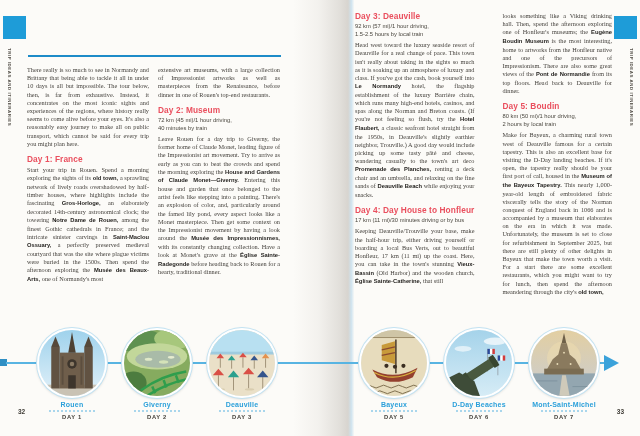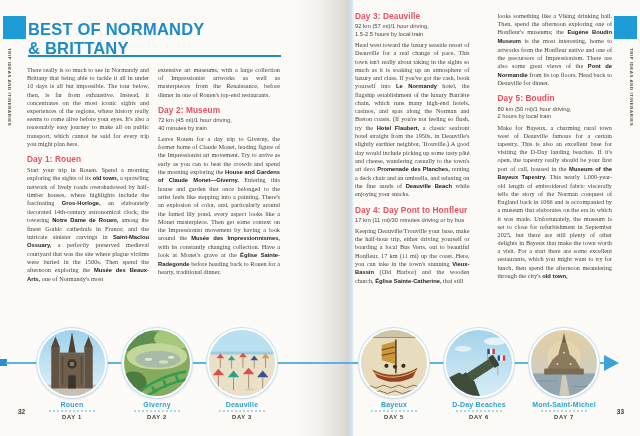--- a/index.html
+++ b/index.html
@@ -63,28 +63,26 @@
 </head>
 <body>
 
 <div class="spread">
 
   <div class="tab-square left"></div>
   <div class="tab-label left">TRIP IDEAS AND ITINERARIES</div>
   <div class="tab-square right"></div>
   <div class="tab-label right">TRIP IDEAS AND ITINERARIES</div>
 
-  <h1 class="title">BEST OF NORMANDY
-&amp; BRITTANY</h1>
   <div class="title-rule"></div>
 
   <div class="cols left-page">
     <div class="col">
       <p><span>There really is so much to see in Normandy and Brittany that being able to tackle it all in under 10 days is all but impossible. The tour below, then, is far from exhaustive. Instead, it concentrates on the most iconic sights and experiences of the regions, where history really seems to come alive before your eyes. It's also a reasonably easy journey to make all on public transport, which cannot be said for every trip you might plan here.</span></p>
-      <h3 class="day-h">Day 1: Rouen</h3>
+      <h3 class="day-h">Day 1: France</h3>
       <p><span>Start your trip in Rouen. Spend a morning exploring the sights of its </span><span class="kw">old town,</span><span> a sprawling network of lively roads overshadowed by half-timber houses, where highlights include the fascinating </span><span class="kw">Gros-Horloge,</span><span> an elaborately decorated 14th-century astronomical clock; the towering </span><span class="kw">Notre Dame de Rouen,</span><span> among the finest Gothic cathedrals in France; and the intricate sinister carvings in </span><span class="kw">Saint-Maclou Ossuary,</span><span> a perfectly preserved medieval courtyard that was the site where plague victims were buried in the 1500s. Then spend the afternoon exploring the </span><span class="kw">Musée des Beaux-Arts,</span><span> one of Normandy's most</span></p>
     </div>
     <div class="col">
       <p><span>extensive art museums, with a large collection of Impressionist artworks as well as masterpieces from the Renaissance, before dinner in one of Rouen's top-end restaurants.</span></p>
       <h3 class="day-h">Day 2: Museum</h3>
       <div class="meta">
           <div>72 km (45 mi)/1 hour driving,</div>
           <div>40 minutes by train</div>
         </div>
       <p><span>Leave Rouen for a day trip to Giverny, the former home of Claude Monet, leading figure of the Impressionist art movement. Try to arrive as early as you can to beat the crowds and spend the morning exploring the </span><span class="kw">House and Gardens of Claude Monet—Giverny.</span><span> Entering this house and garden that once belonged to the artist feels like stepping into a painting. There's an explosion of color, and, particularly around the famed lily pond, every aspect looks like a Monet masterpiece. Then get some context on the Impressionist movement by having a look around the </span><span class="kw">Musée des Impressionnismes,</span><span> with its constantly changing collection. Have a look at Monet's grave at the </span><span class="kw">Église Sainte-Radegonde</span><span> before heading back to Rouen for a hearty, traditional dinner.</span></p>
@@ -92,21 +90,21 @@
   </div>
 
   <div class="cols right-page">
     <div class="col">
       <h3 class="day-h first">Day 3: Deauville</h3>
       <div class="meta">
           <div>92 km (57 mi)/1 hour driving,</div>
           <div>1.5-2.5 hours by local train</div>
         </div>
       <p><span>Head west toward the luxury seaside resort of Deauville for a real change of pace. This town isn't really about taking in the sights so much as it is soaking up an atmosphere of luxury and class. If you've got the cash, book yourself into </span><span class="kw">Le Normandy</span><span> hotel, the flagship establishment of the luxury Barrière chain, which runs many high-end hotels, casinos, and spas along the Norman and Breton coasts. (If you're not feeling so flush, try the </span><span class="kw">Hotel Flaubert,</span><span> a classic seafront hotel straight from the 1950s, in Deauville's slightly earthier neighbor, Trouville.) A good day would include picking up some tasty pâté and cheese, wandering casually to the town's art deco </span><span class="kw">Promenade des Planches,</span><span> renting a deck chair and an umbrella, and relaxing on the fine sands of </span><span class="kw">Deauville Beach</span><span> while enjoying your snacks.</span></p>
-      <h3 class="day-h">Day 4: Day Pont to Honfleur</h3>
+      <h3 class="day-h">Day 4: Day House to Honfleur</h3>
       <div class="meta">
           <div>17 km (11 mi)/30 minutes driving or by bus</div>
         </div>
       <p><span>Keeping Deauville/Trouville your base, make the half-hour trip, either driving yourself or boarding a local Bus Verts, out to beautiful Honfleur, 17 km (11 mi) up the coast. Here, you can take in the town's stunning </span><span class="kw">Vieux-Bassin</span><span> (Old Harbor) and the wooden church, </span><span class="kw">Église Sainte-Catherine,</span><span> that still</span></p>
     </div>
     <div class="col">
       <p><span>looks something like a Viking drinking hall. Then, spend the afternoon exploring one of Honfleur's museums; the </span><span class="kw">Eugène Boudin Museum</span><span> is the most interesting, home to artworks from the Honfleur native and one of the precursors of Impressionism. There are also some great views of the </span><span class="kw">Pont de Normandie</span><span> from its top floors. Head back to Deauville for dinner.</span></p>
       <h3 class="day-h">Day 5: Boudin</h3>
       <div class="meta">
           <div>80 km (50 mi)/1 hour driving,</div>

